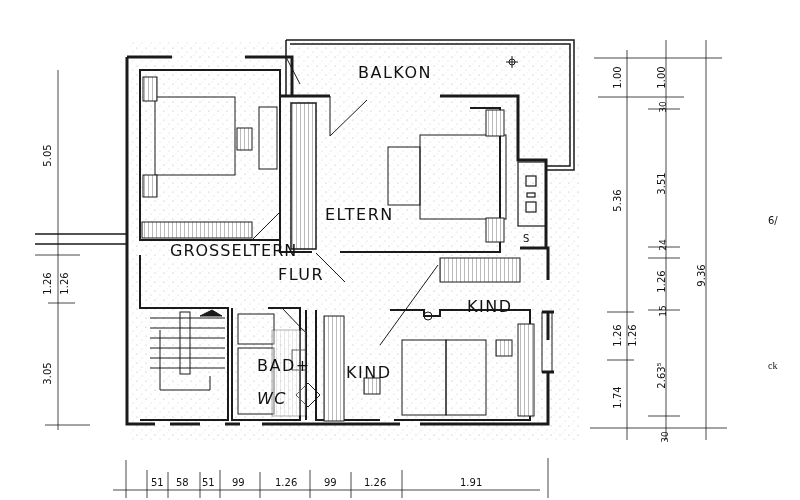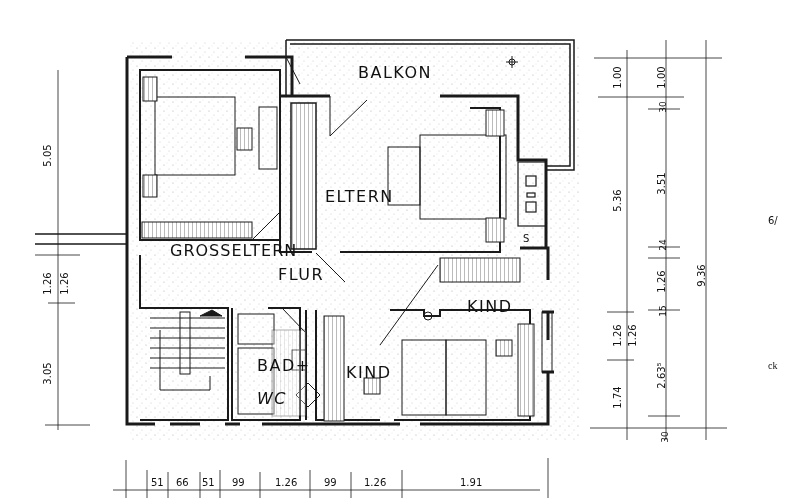--- a/index.html
+++ b/index.html
@@ -122,21 +122,21 @@
     <path d="M126 460 L126 498 M147 470 L147 498 M168 472 L168 498 M200 472 L200 498 M220 470 L220 498 M260 472 L260 498 M310 470 L310 498 M351 472 L351 498 M402 470 L402 498 M548 458 L548 498"></path>
   </g>
   <g stroke="#1a1a1a" fill="none" stroke-width="1">
     <circle cx="512" cy="62" r="3"></circle>
     <path d="M512 56 L512 68 M506 62 L518 62"></path>
   </g>
 </svg>
 
 <div class="lbl" style="left:358px;top:63px;">BALKON</div>
 <div class="lbl" style="left:170px;top:197px;letter-spacing:1px;margin-top:44px;">GROSSELTERN</div>
-<div class="lbl" style="left:325px;top:187px;">ELTERN</div>
+<div class="lbl" style="left:325px;top:205px;">ELTERN</div>
 <div class="lbl" style="left:278px;top:265px;text-align:center;">FLUR</div>
 <div class="lbl" style="left:467px;top:297px;">KIND</div>
 <div class="lbl" style="left:346px;top:363px;">KIND</div>
 <div class="lbl" style="left:257px;top:356px;">BAD+</div>
 <div class="lbl" style="left:257px;top:389px;font-style:italic;">WC</div>
 <div class="lbl" style="left:523px;top:233px;font-size:10px;">S</div>
 
 <div class="dim vdim" style="left:36px;top:150px;">5.05</div>
 <div class="dim vdim" style="left:36px;top:278px;">1.26</div>
 <div class="dim vdim" style="left:53px;top:278px;">1.26</div>
@@ -153,21 +153,21 @@
 <div class="dim vdim" style="left:650px;top:178px;">3.51</div>
 <div class="dim vdim" style="left:657px;top:240px;font-size:9px;">24</div>
 <div class="dim vdim" style="left:650px;top:276px;">1.26</div>
 <div class="dim vdim" style="left:657px;top:306px;font-size:9px;">15</div>
 <div class="dim vdim" style="left:648px;top:370px;">2.63⁵</div>
 <div class="dim vdim" style="left:659px;top:432px;font-size:9px;">30</div>
 <div class="dim vdim" style="left:690px;top:270px;">9.36</div>
 
 <div class="dim" style="left:130px;top:477px;margin-top:28px;">55</div>
 <div class="dim" style="left:151px;top:477px;">51</div>
-<div class="dim" style="left:176px;top:477px;">66</div>
+<div class="dim" style="left:176px;top:477px;">58</div>
 <div class="dim" style="left:202px;top:477px;">51</div>
 <div class="dim" style="left:232px;top:477px;">99</div>
 <div class="dim" style="left:275px;top:477px;">1.26</div>
 <div class="dim" style="left:324px;top:477px;">99</div>
 <div class="dim" style="left:364px;top:477px;">1.26</div>
 <div class="dim" style="left:460px;top:477px;">1.91</div>
 
 <div class="dim" style="left:768px;top:215px;">6/</div>
 <div class="dim" style="left:768px;top:360px;font-family:Liberation Serif, serif;">ck</div>
 

